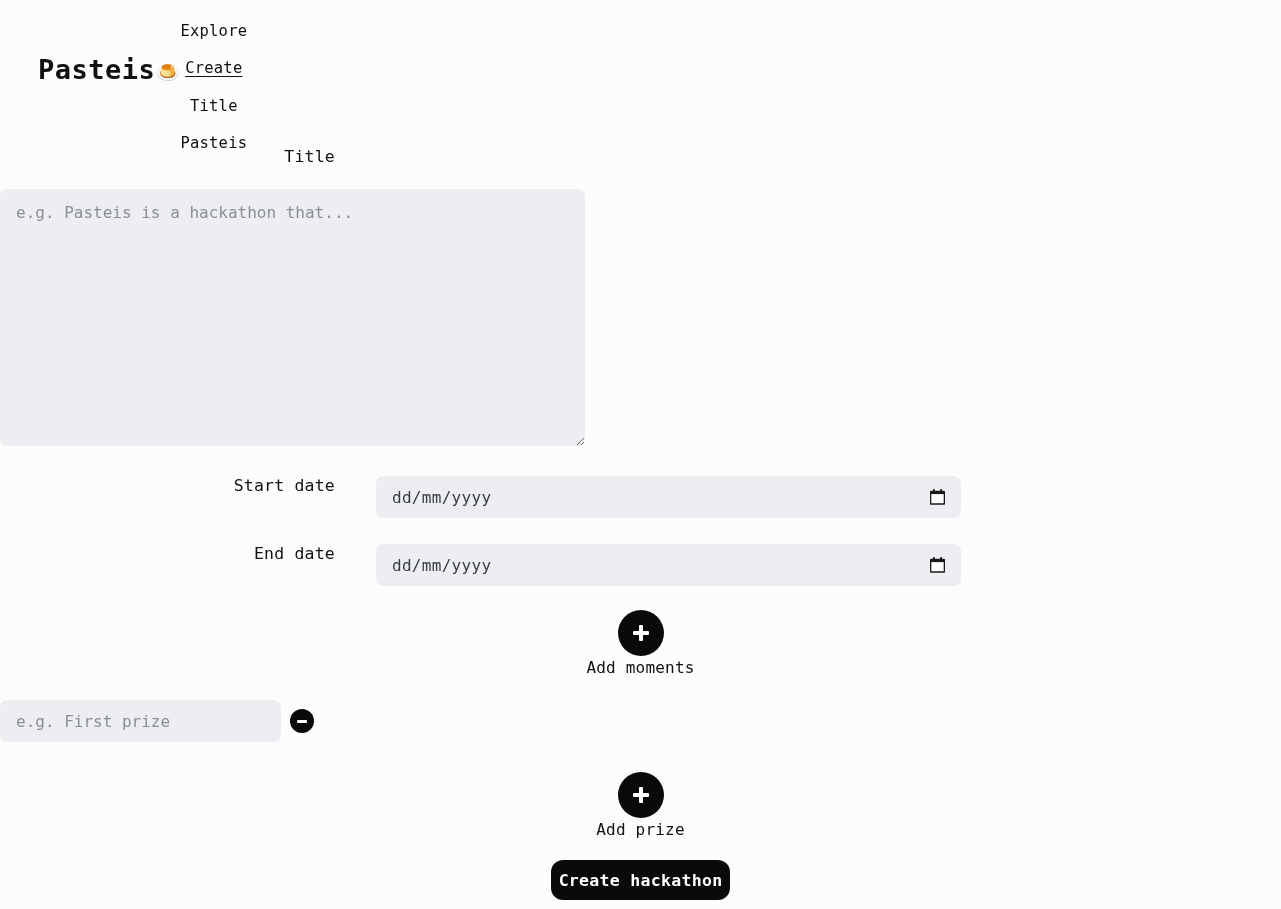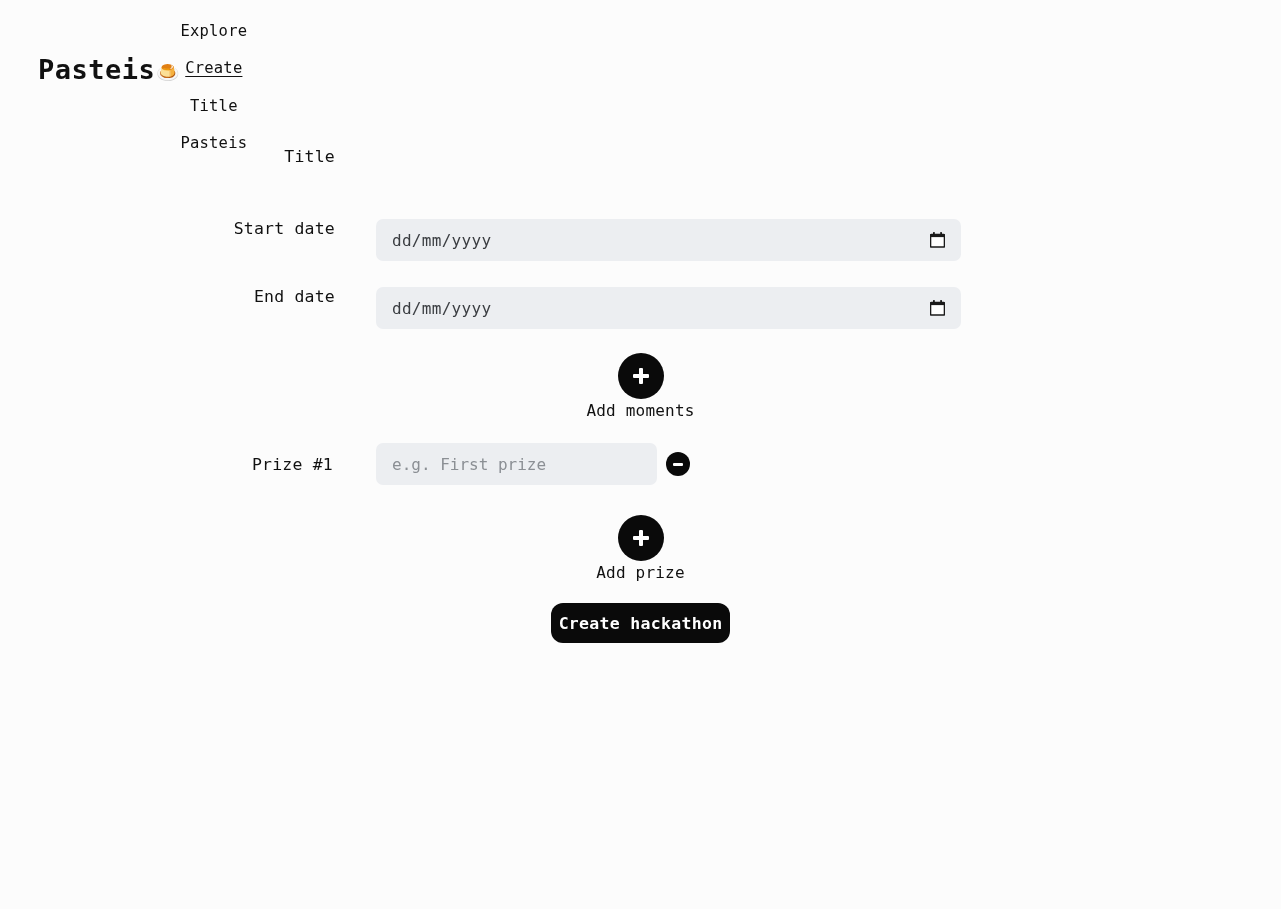--- a/index.html
+++ b/index.html
@@ -307,20 +307,23 @@
   </nav>
 </header>
 
 <main class="form">
 
   <div class="field-row gap-title">
     <div class="field-label">Title</div>
   </div>
 
   <div class="field-row gap-desc">
+    <div class="control">
+      <textarea class="textarea" placeholder="e.g. Pasteis is a hackathon that..." style=""></textarea>
+    </div>
   </div>
 
   <div class="field-row gap-start">
     <div class="field-label">Start date</div>
     <div class="control">
       <div class="date-wrap">
         <div class="date-input">
           <span class="date-placeholder">dd/mm/yyyy</span>
         </div>
         <svg class="calendar-icon" viewBox="0 0 15 16">
@@ -351,21 +354,20 @@
   </div>
 
   <div class="add-block gap-moments">
     <button class="round-btn" type="button">
       <span class="plus-glyph"></span>
     </button>
     <div class="add-label">Add moments</div>
   </div>
 
   <div class="prize-row gap-prize">
-    <div class="prize-label">Prize #1</div>
     <input class="prize-name-input" type="text" placeholder="e.g. First prize" style="">
     <button class="remove-btn" type="button">
       <span class="minus-glyph"></span>
     </button>
   </div>
 
   <div class="add-block gap-addprize">
     <button class="round-btn" type="button">
       <span class="plus-glyph"></span>
     </button>

